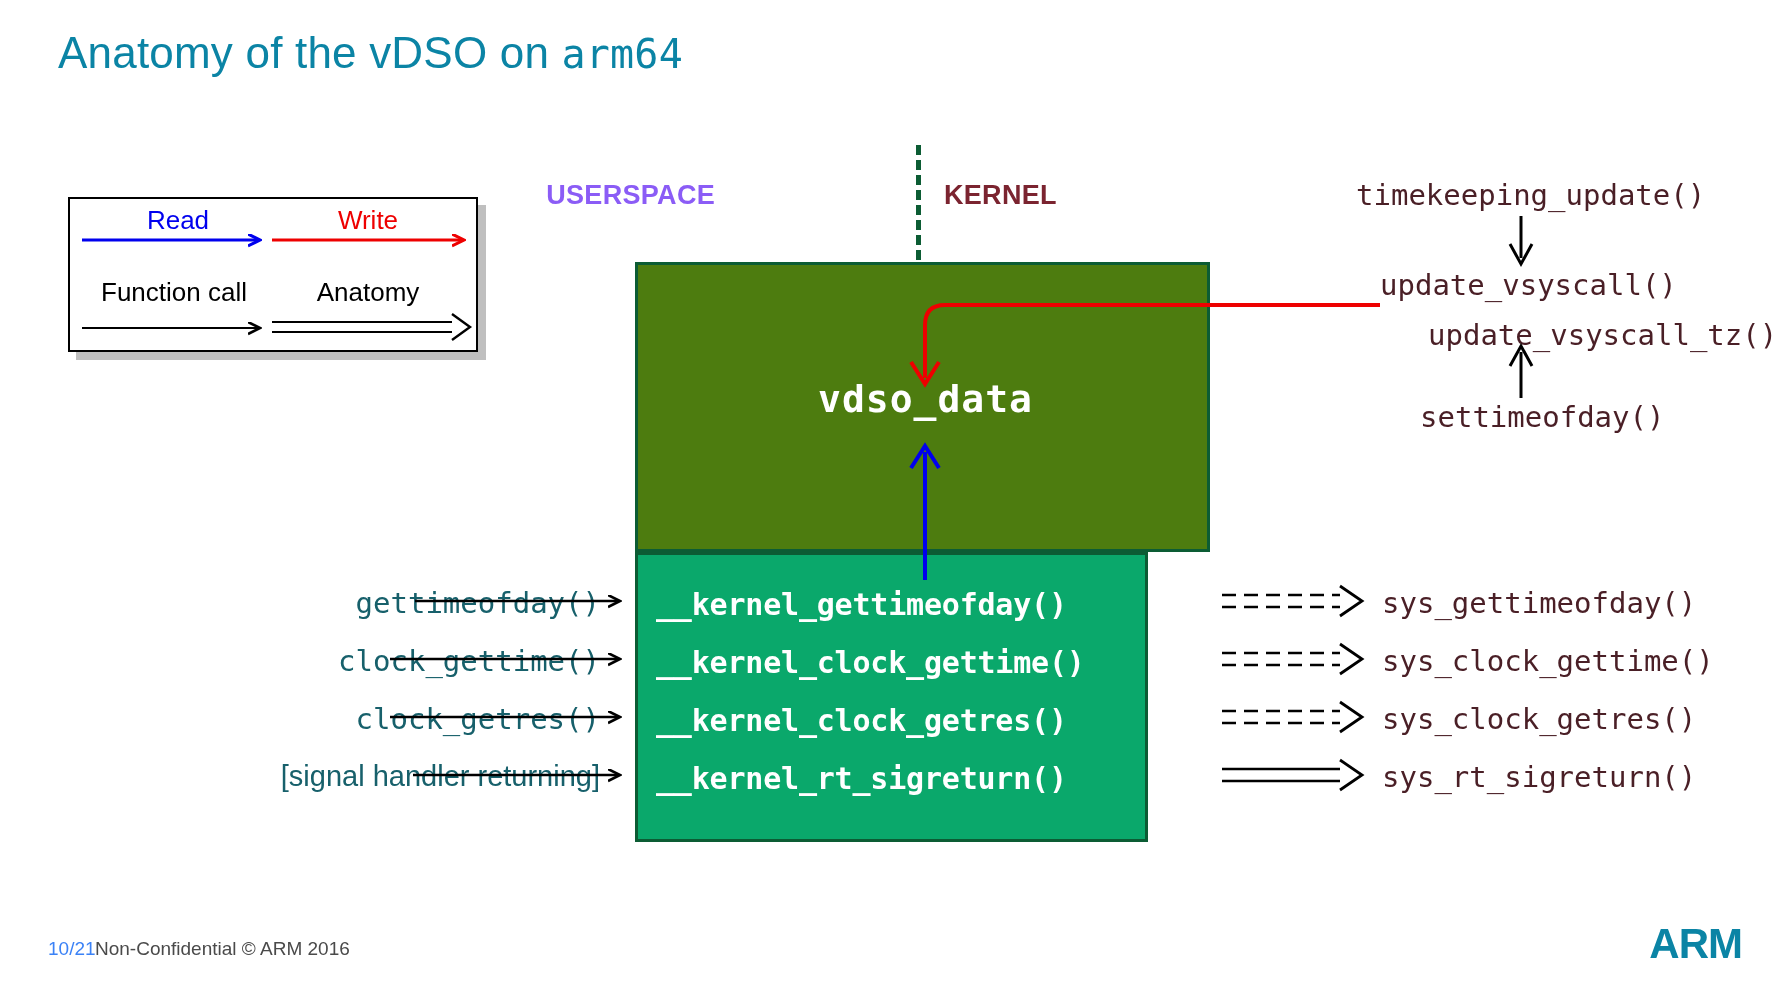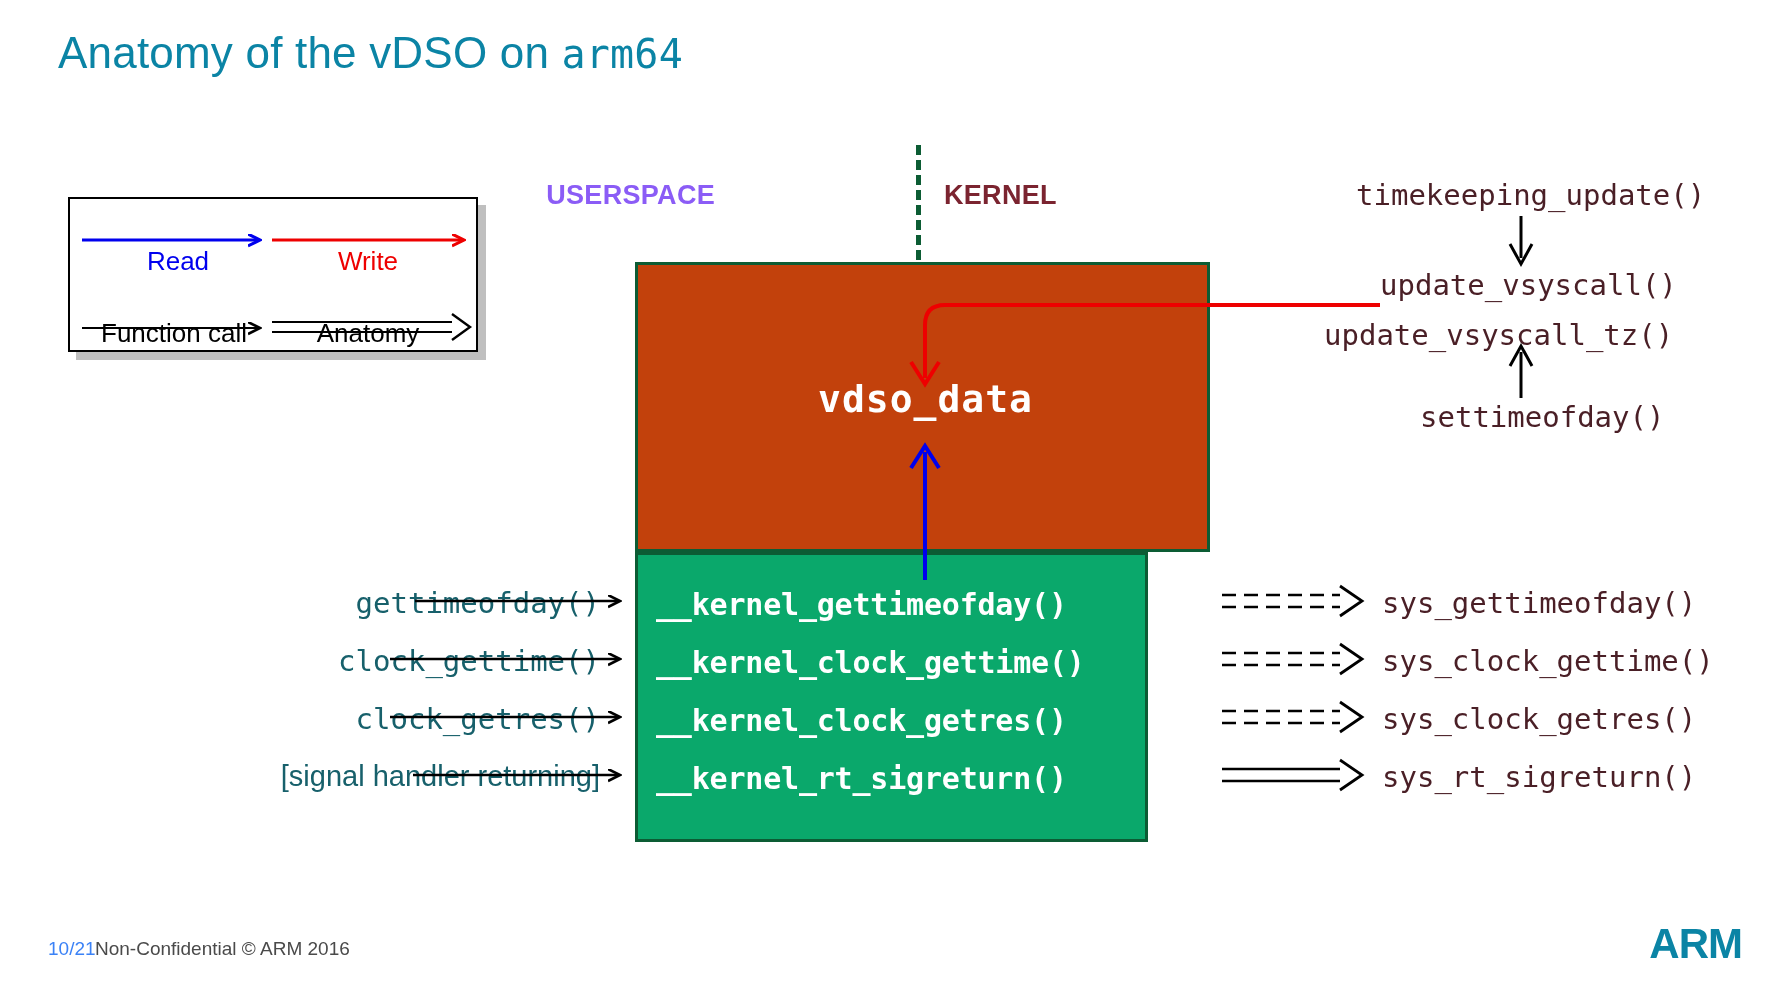--- a/index.html
+++ b/index.html
@@ -56,21 +56,20 @@
     width: 410px;
     height: 155px;
     background: #ffffff;
     border: 2px solid #000000;
     box-sizing: border-box;
   }
   .legend-cell {
     position: absolute;
     width: 200px;
     text-align: center;
-    margin-top: 41px;
   }
   .legend-label {
     font-size: 26px;
     font-family: "Liberation Sans", sans-serif;
     line-height: 1.05;
     white-space: nowrap;
   }
   .lg-read  { left: 8px;   top: 8px; }
   .lg-write { left: 198px; top: 8px; }
   .lg-fcall { left: 4px;   top: 80px; }
@@ -99,21 +98,21 @@
   .userspace-label { right: 1073px; top: 180px; color: #8b5cf6; }
   .kernel-label    { left: 944px;  top: 180px; color: #7b2430; }
 
   
   .vdso-box {
     position: absolute;
     left: 635px;
     top: 262px;
     width: 575px;
     height: 290px;
-    background: #c2410c;
+    background: #4d7c0f;
     border: 3px solid #0c5c34;
     box-sizing: border-box;
   }
   .func-box {
     position: absolute;
     left: 635px;
     top: 552px;
     width: 513px;
     height: 290px;
     background: #0aa86b;
@@ -185,21 +184,21 @@
   .kchain {
     position: absolute;
     color: #4a1f26;
     font-family: "DejaVu Sans Mono", monospace;
     font-size: 29px;
     white-space: nowrap;
     text-align: center;
   }
   .kc-0 { left: 1356px; top: 178px; }
   .kc-1 { left: 1380px; top: 268px; }
-  .kc-2 { left: 1324px; top: 318px; }
+  .kc-2 { left: 1428px; top: 318px; }
   .kc-3 { left: 1420px; top: 400px; }
 
   
   #overlay {
     position: absolute;
     left: 0;
     top: 0;
     width: 1788px;
     height: 1000px;
     pointer-events: none;

